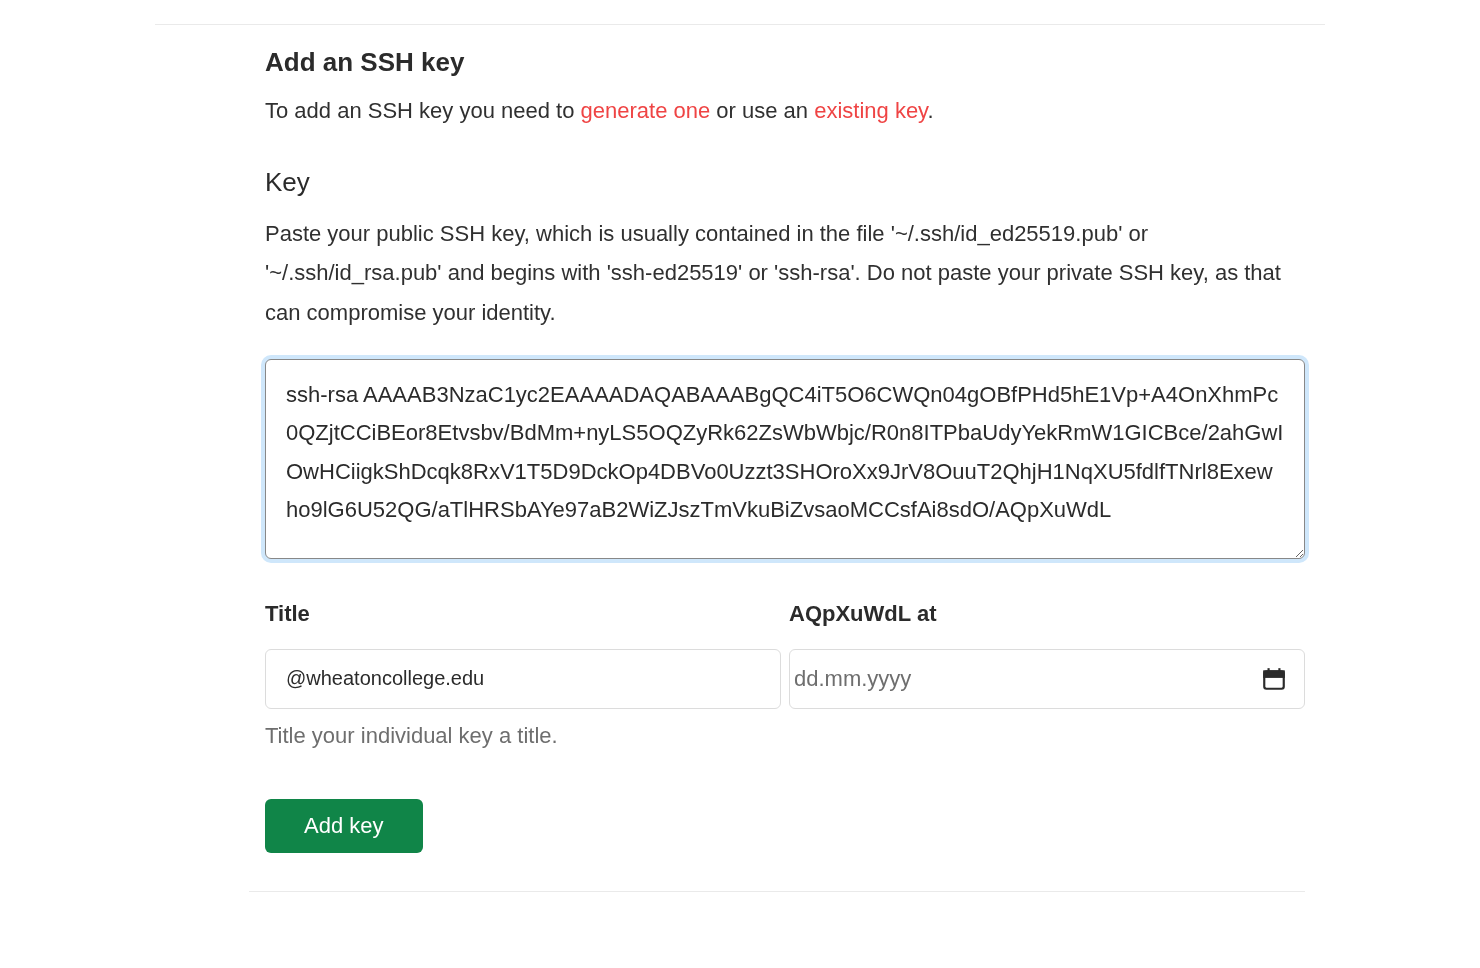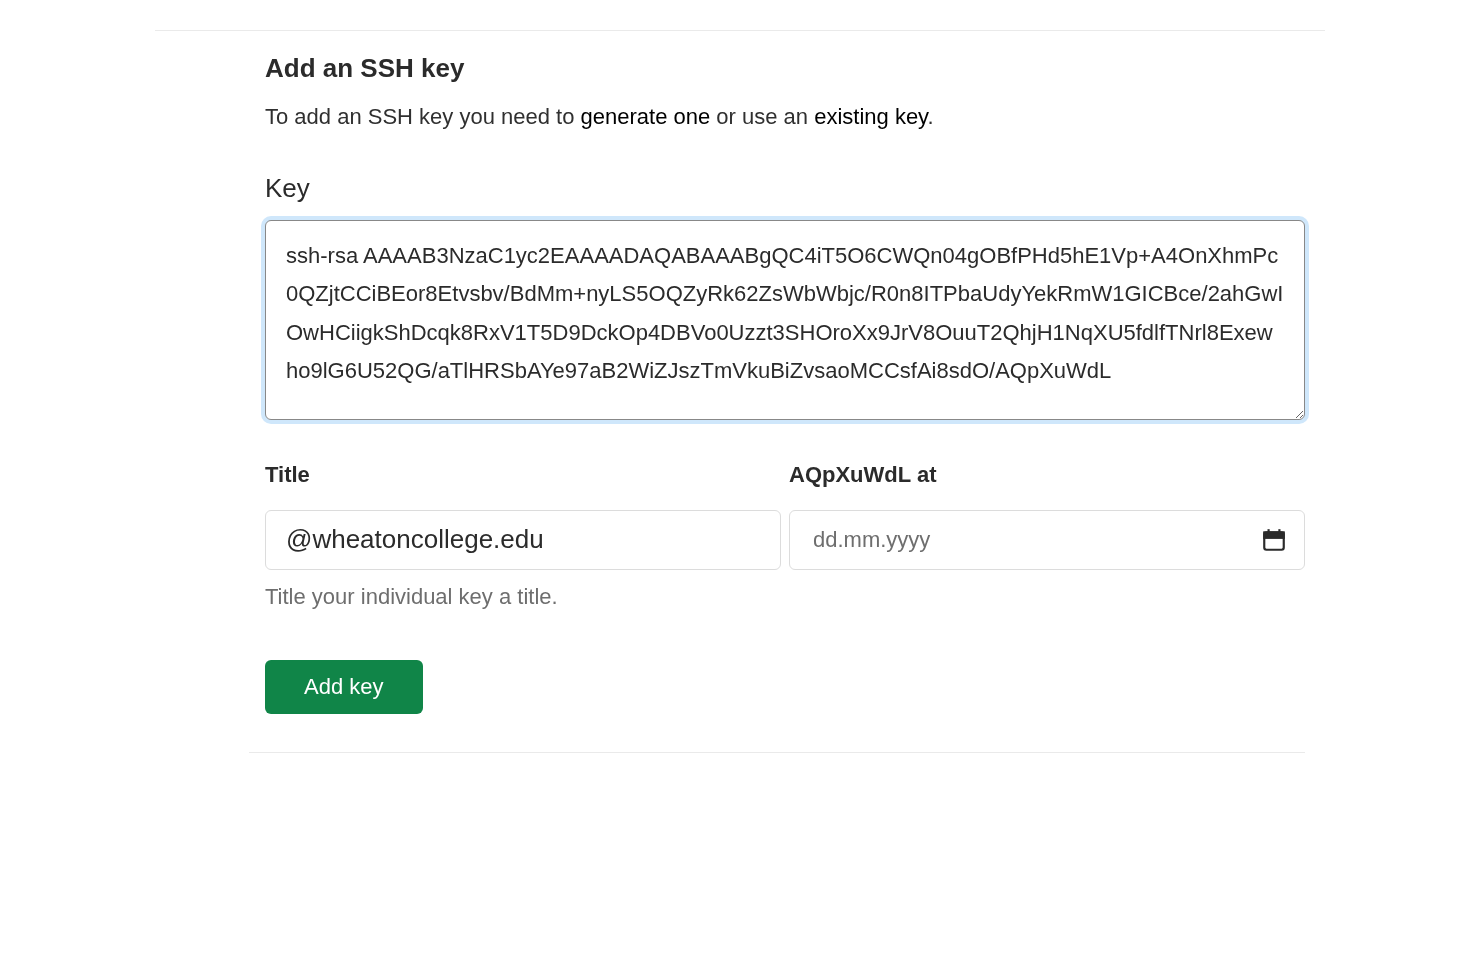--- a/index.html
+++ b/index.html
@@ -4,21 +4,21 @@
   <style>
     * { box-sizing: border-box; margin: 0; padding: 0; }
     body {
       font-family: -apple-system, BlinkMacSystemFont, "Segoe UI", Helvetica, Arial, sans-serif;
       background: #ffffff;
       color: #303030;
       padding: 20px 0 0 0;
     }
     .container {
       max-width: 1170px;
-      margin: 10px auto;
+      margin: 4px auto;
       padding: 0 20px 0 110px;
     }
     .top-hr {
       height: 1px;
       background: #eaeaea;
       margin-bottom: 22px;
       margin-left: -110px;
       margin-right: -20px;
     }
     .section-title {
@@ -27,21 +27,21 @@
       color: #2b2b2b;
       margin-bottom: 18px;
     }
     .intro-text {
       font-size: 22px;
       line-height: 1.4;
       color: #303030;
       margin-bottom: 40px;
     }
     .intro-text a {
-      color: #000000;
+      color: #ef4444;
       text-decoration: none;
     }
     .field-label {
       font-size: 26px;
       font-weight: 400;
       color: #2b2b2b;
       margin-bottom: 16px;
     }
     .field-help {
       font-size: 22px;
@@ -85,32 +85,32 @@
     }
     .input-wrap {
       position: relative;
     }
     .text-input {
       width: 100%;
       height: 60px;
       border: 1px solid #dcdcdc;
       border-radius: 6px;
       padding: 0 20px;
-      font-size: 26px;
+      font-size: 20px;
       color: #2b2b2b;
       background: #fff;
       font-family: inherit;
     }
     .text-input::placeholder { color: #6e6e6e; }
     .date-input {
       width: 100%;
       height: 60px;
       border: 1px solid #dcdcdc;
       border-radius: 6px;
-      padding: 0 58px 0 23px;
+      padding: 0 58px 0 4px;
       font-size: 22px;
       color: #6e6e6e;
       background: #fff;
       font-family: inherit;
       display: flex;
       align-items: center;
     }
     .calendar-icon {
       position: absolute;
       right: 18px;
@@ -150,20 +150,21 @@
 <div class="container">
   <div class="top-hr"></div>
 
   <h2 class="section-title">Add an SSH key</h2>
 
   <p class="intro-text">
     <span>To add an SSH key you need to </span><a href="#">generate one</a><span> or use an </span><a href="#">existing key</a><span>.</span>
   </p>
 
   <h3 class="field-label">Key</h3>
+  <p class="field-help">Paste your public SSH key, which is usually contained in the file '~/.ssh/id_ed25519.pub' or '~/.ssh/id_rsa.pub' and begins with 'ssh-ed25519' or 'ssh-rsa'. Do not paste your private SSH key, as that can compromise your identity.</p>
 
   <div class="key-textarea-wrap">
     <textarea class="key-textarea" spellcheck="true" style="">ssh-rsa AAAAB3NzaC1yc2EAAAADAQABAAABgQC4iT5O6CWQn04gOBfPHd5hE1Vp+A4OnXhmPc0QZjtCCiBEor8Etvsbv/BdMm+nyLS5OQZyRk62ZsWbWbjc/R0n8ITPbaUdyYekRmW1GICBce/2ahGwIOwHCiigkShDcqk8RxV1T5D9DckOp4DBVo0Uzzt3SHOroXx9JrV8OuuT2QhjH1NqXU5fdlfTNrl8Exewho9lG6U52QG/aTlHRSbAYe97aB2WiZJszTmVkuBiZvsaoMCCsfAi8sdO/AQpXuWdL</textarea>
   </div>
 
   <div class="two-col">
     <div class="col">
       <label class="sub-label">Title</label>
       <div class="input-wrap">
         <input type="text" class="text-input" value="@wheatoncollege.edu" style="">

